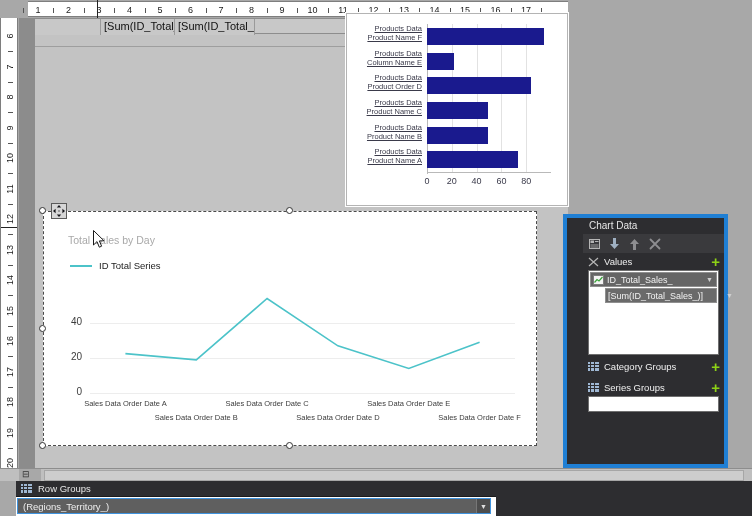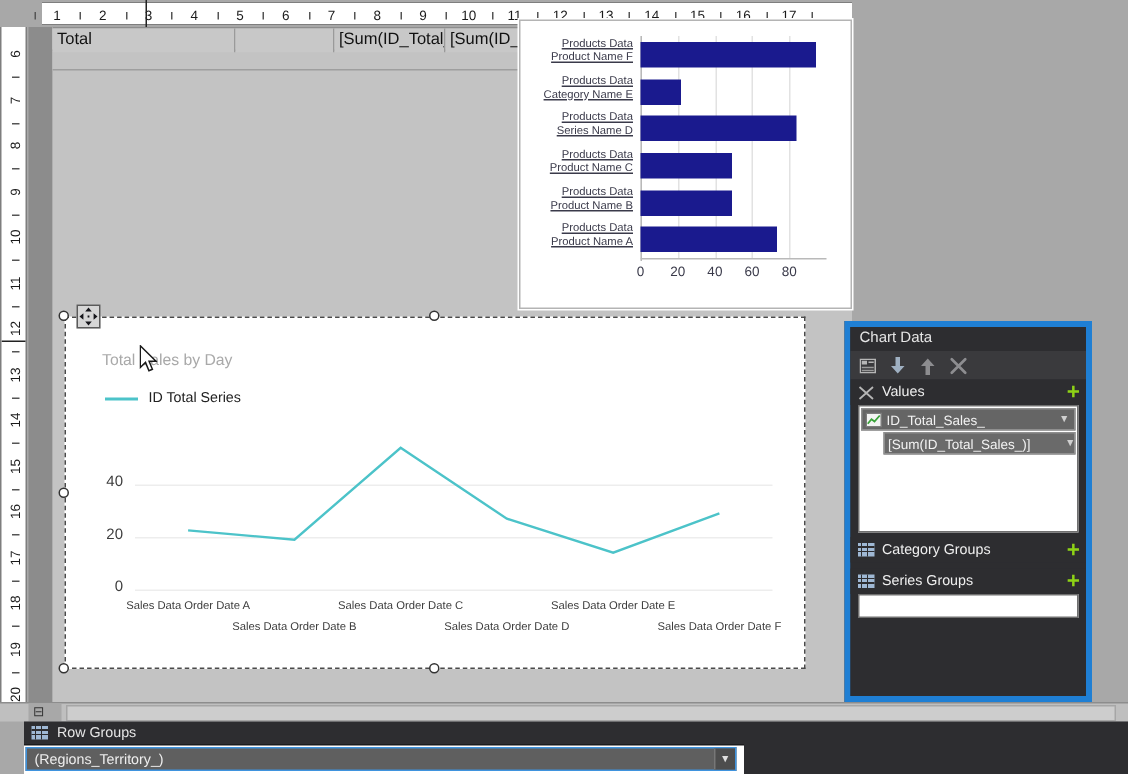--- a/index.html
+++ b/index.html
@@ -238,20 +238,21 @@
   .cdpanel-outer {
     position: absolute; left: 563px; top: 214px;
     width: 165px; height: 254px;
     border: 4px solid #1f7fd4;
     background: #2d2d30;
   }
   .cdpanel {
     position: absolute; left: 0; top: 0; right: 0; bottom: 0;
     background: #2d2d30;
     color: #e6e6e6;
+    padding-left: 16px;
   }
   .cd-title {
     height: 16px; line-height: 16px;
     font-size: 10px; color: #e6e6e6;
     padding-left: 6px;
     background: #2d2d30;
   }
   .cd-toolbar {
     height: 19px;
     background: #3a3a3d;
@@ -480,21 +481,20 @@
       <div class="minor" style="top: 429.75px;"></div>
       <div class="tick" style="top: 439px;">20</div>
       <div class="cursorline" style="top: 209px;"></div>
     </div>
   <div class="gutter-v"></div>
 
   <div class="surface">
 
     <div class="tablix">
       <div class="tablix-row">
-        <div class="tcell c1">Total</div>
         <div class="tcell c2"></div>
         <div class="tcell c3">[Sum(ID_Total_C</div>
         <div class="tcell c4">[Sum(ID_Total_</div>
       </div>
       <div class="tablix-row2"></div>
     </div>
 
     <div class="barcard">
       <div class="barchart">
         <div class="bc-plot" id="bcplot">
@@ -516,26 +516,26 @@
               <div>Product Name  B</div>
             </div>
             <div class="bc-bar" style="top: 77.8333px; width: 60.76px;"></div>
             <div class="bc-lbl" style="top: 73.8333px;">
               <div>Products Data</div>
               <div>Product Name  C</div>
             </div>
             <div class="bc-bar" style="top: 53.1667px; width: 104.16px;"></div>
             <div class="bc-lbl" style="top: 49.1667px;">
               <div>Products Data</div>
-              <div>Series Name  D</div>
+              <div>Product Order  D</div>
             </div>
             <div class="bc-bar" style="top: 28.5px; width: 27.28px;"></div>
             <div class="bc-lbl" style="top: 24.5px;">
               <div>Products Data</div>
-              <div>Category Name  E</div>
+              <div>Column Name  E</div>
             </div>
             <div class="bc-bar" style="top: 3.83333px; width: 116.56px;"></div>
             <div class="bc-lbl" style="top: -0.166667px;">
               <div>Products Data</div>
               <div>Product Name  F</div>
             </div>
             <div class="bc-xtick" style="left: 0px;">0</div>
             <div class="bc-xtick" style="left: 24.8px;">20</div>
             <div class="bc-xtick" style="left: 49.6px;">40</div>
             <div class="bc-xtick" style="left: 74.4px;">60</div>

